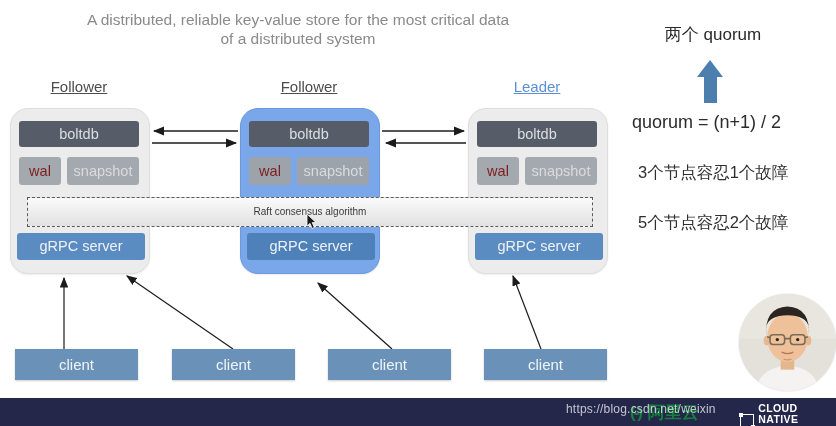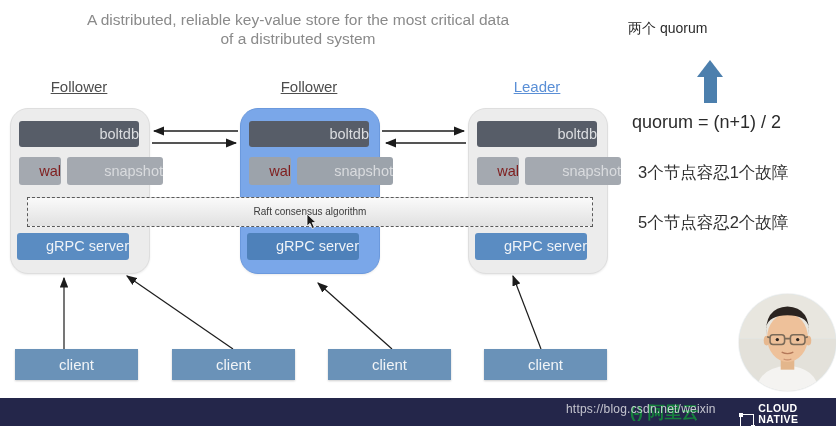--- a/index.html
+++ b/index.html
@@ -11,42 +11,42 @@
   
   .title{left:28px;top:10px;width:540px;text-align:center;
     font-size:15.5px;line-height:19px;color:#8a8a8a;}
   
   .role-label{top:78px;width:138px;text-align:center;font-size:15px;color:#4d4d4d;text-decoration:underline;}
   .role-label.leader{color:#5a8fd6;}
   
   .node{top:108px;width:138px;height:164px;border-radius:18px;
     background:#ececec;border:1px solid #dedede;box-shadow:0 1px 2px rgba(0,0,0,.08);}
   .node.highlight{background:#7aa7e9;border-color:#6b99dd;}
-  .inner{position:absolute;border-radius:3px;text-align:right;}
+  .inner{position:absolute;border-radius:3px;text-align:center;}
   .boltdb{left:8px;top:12px;width:120px;height:26px;background:#575d68;
     color:#dcdee1;font-size:14.5px;line-height:26px;}
   .wal{left:8px;top:48px;width:42px;height:28px;background:#a4a9b0;
     color:#7f1d1d;font-size:14.5px;line-height:28px;}
   .snapshot{left:56px;top:48px;width:72px;height:28px;background:#a4a9b0;
-    color:#d9dbde;font-size:14.5px;line-height:28px;padding-left:24px;}
+    color:#d9dbde;font-size:14.5px;line-height:28px;}
   .node.highlight .wal,.node.highlight .snapshot{background:#9ca3ab;}
-  .grpc{left:6px;top:124px;width:112px;height:27px;background:#5a8cc2;
+  .grpc{left:6px;top:124px;width:128px;height:27px;background:#5a8cc2;
     color:#eef2f7;font-size:14.5px;line-height:27px;}
   .node.highlight .grpc{background:#4e81ba;}
   
   .raft-band{left:27px;top:197px;width:566px;height:30px;box-sizing:border-box;
     border:1px dashed #5a5a5a;background:linear-gradient(#fafafa,#e1e1e1);
     text-align:center;font-size:10px;line-height:28px;color:#3b3b3b;}
   
   .client{top:349px;width:123px;height:31px;background:#6a92b8;
     box-shadow:0 1px 2px rgba(0,0,0,.2);
     color:#f1f4f7;font-size:15px;line-height:31px;text-align:center;}
   
-  .qnote{left:628px;top:17px;width:170px;
-    font-size:14px;line-height:22px;color:#2b2b2b;}
+  .qnote{left:628px;top:24px;width:170px;text-align:center;
+    font-size:17px;line-height:22px;color:#2b2b2b;}
   .formula{left:632px;top:112px;width:200px;font-size:18px;color:#2b2b2b;}
   .fact{left:638px;width:200px;font-size:16.5px;color:#2f2f2f;}
   .up-arrow-head{left:697px;top:60px;width:0;height:0;
     border-left:13px solid transparent;border-right:13px solid transparent;
     border-bottom:17px solid #4c7fad;}
   .up-arrow-shaft{left:704px;top:76px;width:13px;height:27px;background:#4c7fad;}
   
   .avatar{left:739px;top:294px;width:97px;height:97px;border-radius:50%;
     overflow:hidden;background:#d9e9f1;box-shadow:0 0 0 1px rgba(0,0,0,.05);}
   

